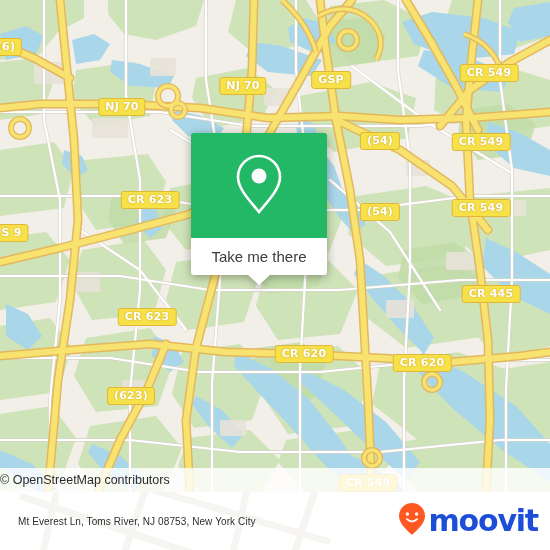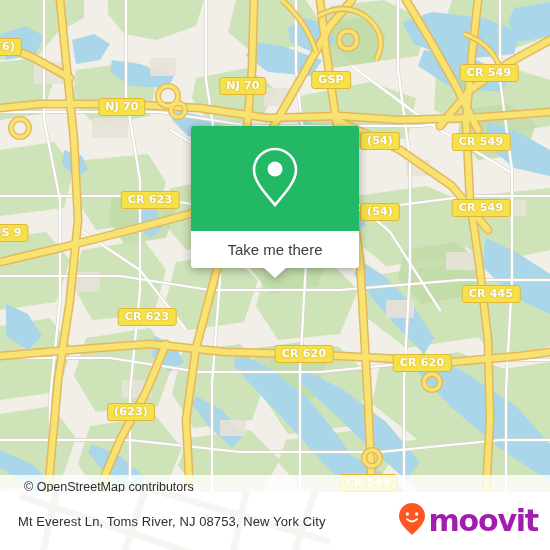--- a/index.html
+++ b/index.html
@@ -40,22 +40,22 @@
     letter-spacing: .2px;
     padding: 2px 6px 3px 6px;
     line-height: 11px;
     white-space: nowrap;
     text-shadow: 0 0 2px rgba(150,110,20,.55);
   }
 
   
   #popup {
     position: absolute;
-    left: 191px; top: 126px;
-    width: 168px;
+    left: 191px; top: 133px;
+    width: 136px;
     filter: drop-shadow(0 2px 5px rgba(0,0,0,.33));
   }
   #popup-head {
     height: 105px;
     background: #22b866;
     border-radius: 3px 3px 0 0;
     display: flex;
     align-items: center;
     justify-content: center;
   }
@@ -84,62 +84,61 @@
   }
 
   
   #attribution {
     position: absolute;
     left: 0; top: 468px;
     width: 550px; height: 24px;
     background: rgba(255,255,255,.80);
     display: flex;
     align-items: center;
-    padding-left: 24px;
+    padding-left: 0;
     font-size: 12.5px;
     color: #2b2b2b;
-    margin-top: 7px;
   }
 
   
   #footer {
     position: absolute;
     left: 0; top: 492px;
     width: 550px; height: 58px;
     background: #ffffff;
     display: flex;
     align-items: center;
     overflow: hidden;
   }
   #footer-watermark {
     position: absolute;
     left: 0; top: -6px;
     opacity: .5;
   }
   #footer-address {
     position: relative;
     margin-left: 18px;
-    font-size: 13px;
+    font-size: 10px;
     color: #2e2e2e;
     white-space: nowrap;
     letter-spacing: .1px;
   }
   #brand {
     position: absolute;
     right: 12px; top: 50%;
     transform: translateY(-50%);
     display: flex;
     align-items: center;
     gap: 3px;
   }
   #brand-wordmark {
     font-family: "DejaVu Sans", sans-serif;
     font-size: 30px;
     font-weight: bold;
-    color: #a21caf;
+    color: #1d4ed8;
     letter-spacing: -1.2px;
     line-height: 30px;
   }
 </style>
 </head>
 <body>
 
 <div id="app">
 
   <div id="map">
@@ -344,21 +343,21 @@
         <div class="shield" style="left: 481px; top: 142px;">CR 549</div>
         <div class="shield" style="left: 380px; top: 141px;">(54)</div>
         <div class="shield" style="left: 380px; top: 212px;">(54)</div>
         <div class="shield" style="left: 481px; top: 208px;">CR 549</div>
         <div class="shield" style="left: 150px; top: 200px;">CR 623</div>
         <div class="shield" style="left: 7px; top: 233px;">US 9</div>
         <div class="shield" style="left: 491px; top: 294px;">CR 445</div>
         <div class="shield" style="left: 147px; top: 317px;">CR 623</div>
         <div class="shield" style="left: 304px; top: 354px;">CR 620</div>
         <div class="shield" style="left: 422px; top: 363px;">CR 620</div>
-        <div class="shield" style="left: 131px; top: 412px;">(623)</div>
+        <div class="shield" style="left: 131px; top: 396px;">(623)</div>
         <div class="shield" style="left: 368px; top: 483px;">CR 549</div>
       </div>
 
     <div id="popup">
       <div id="popup-head">
         <span>
           <svg width="52" height="64" viewBox="0 0 52 64" xmlns="http://www.w3.org/2000/svg">
             <path d="M26 4 C14.4 4 5 13.4 5 25 C5 38 20 52 26 60 C32 52 47 38 47 25 C47 13.4 37.6 4 26 4 Z" fill="none" stroke="#ffffff" stroke-width="2.6"></path>
             <circle cx="26" cy="24" r="7.5" fill="#ffffff"></circle>
           </svg>

